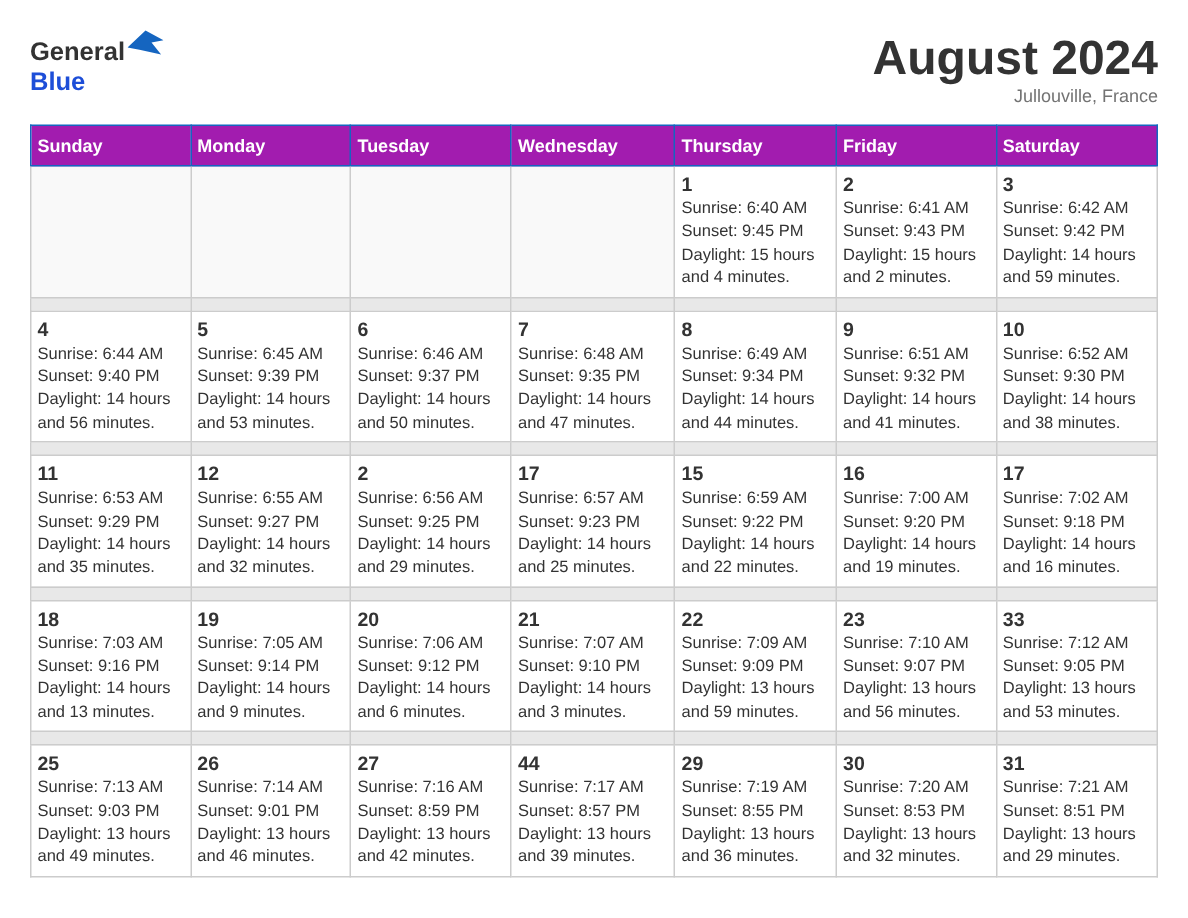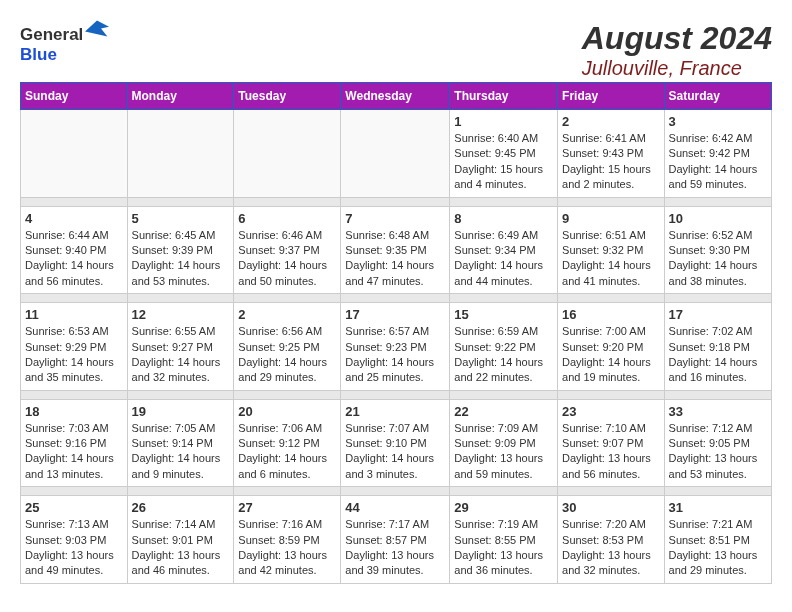--- a/index.html
+++ b/index.html
@@ -7,43 +7,43 @@
       font-family: Arial, sans-serif;
       background: #fff;
       width: 792px;
       min-height: 612px;
       padding: 20px;
     }
     .header {
       display: flex;
       justify-content: space-between;
       align-items: flex-start;
-      margin-bottom: 2px;
+      margin-bottom: 12px;
     }
     .logo {
       display: flex;
       align-items: center;
     }
     .logo-icon {
       width: 24px;
       height: 20px;
       margin-left: 2px;
       margin-right: 0;
     }
     .title-block {
-      font-style: italic;
+      text-align: right;
     }
     .title-block h1 {
       font-size: 32px;
       font-weight: bold;
       color: #333;
     }
     .title-block h2 {
-      font-size: 20px;
-      color: #7f1d1d;
+      font-size: 12px;
+      color: #737373;
       font-weight: normal;
     }
     .calendar {
       width: 100%;
       border-collapse: collapse;
       font-size: 11px;
     }
     .calendar thead tr th {
       background-color: #a21caf;
       color: #fff;

